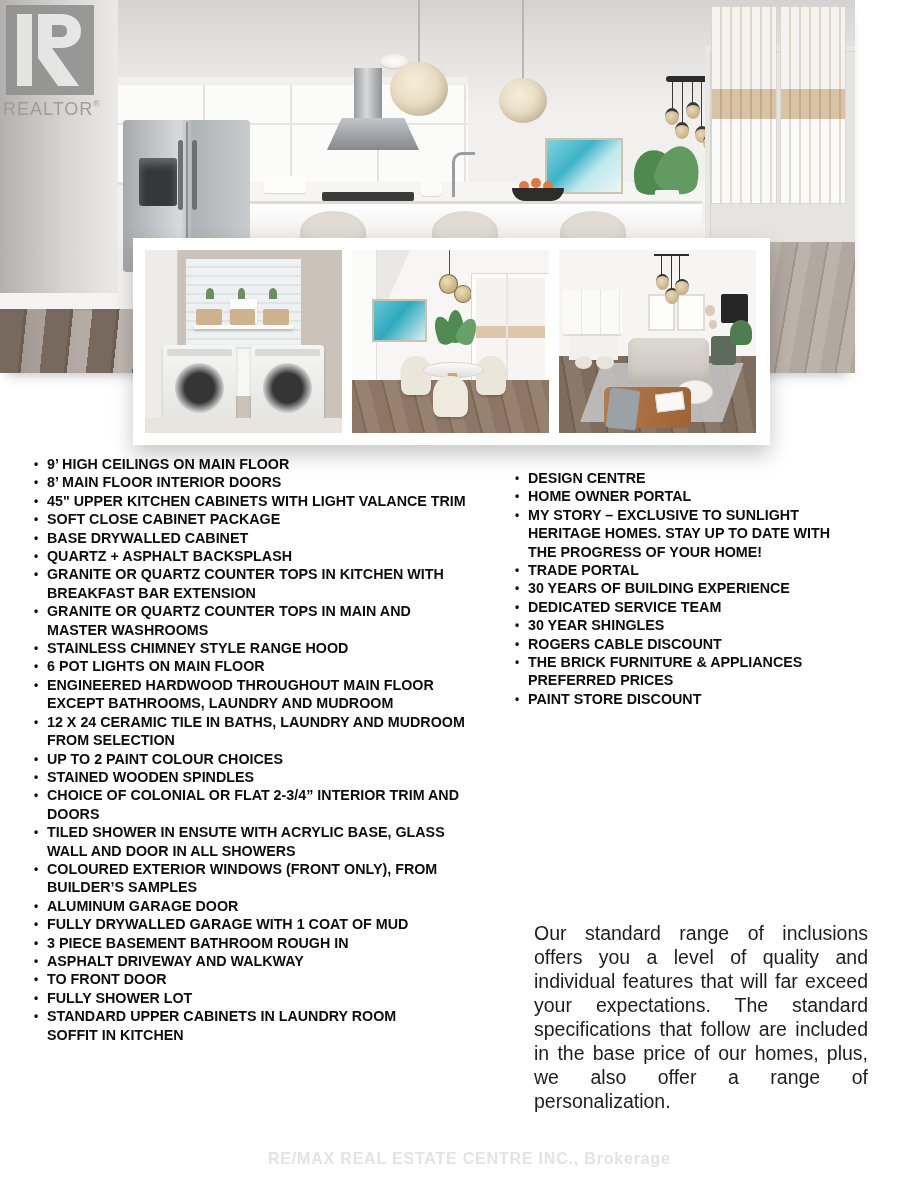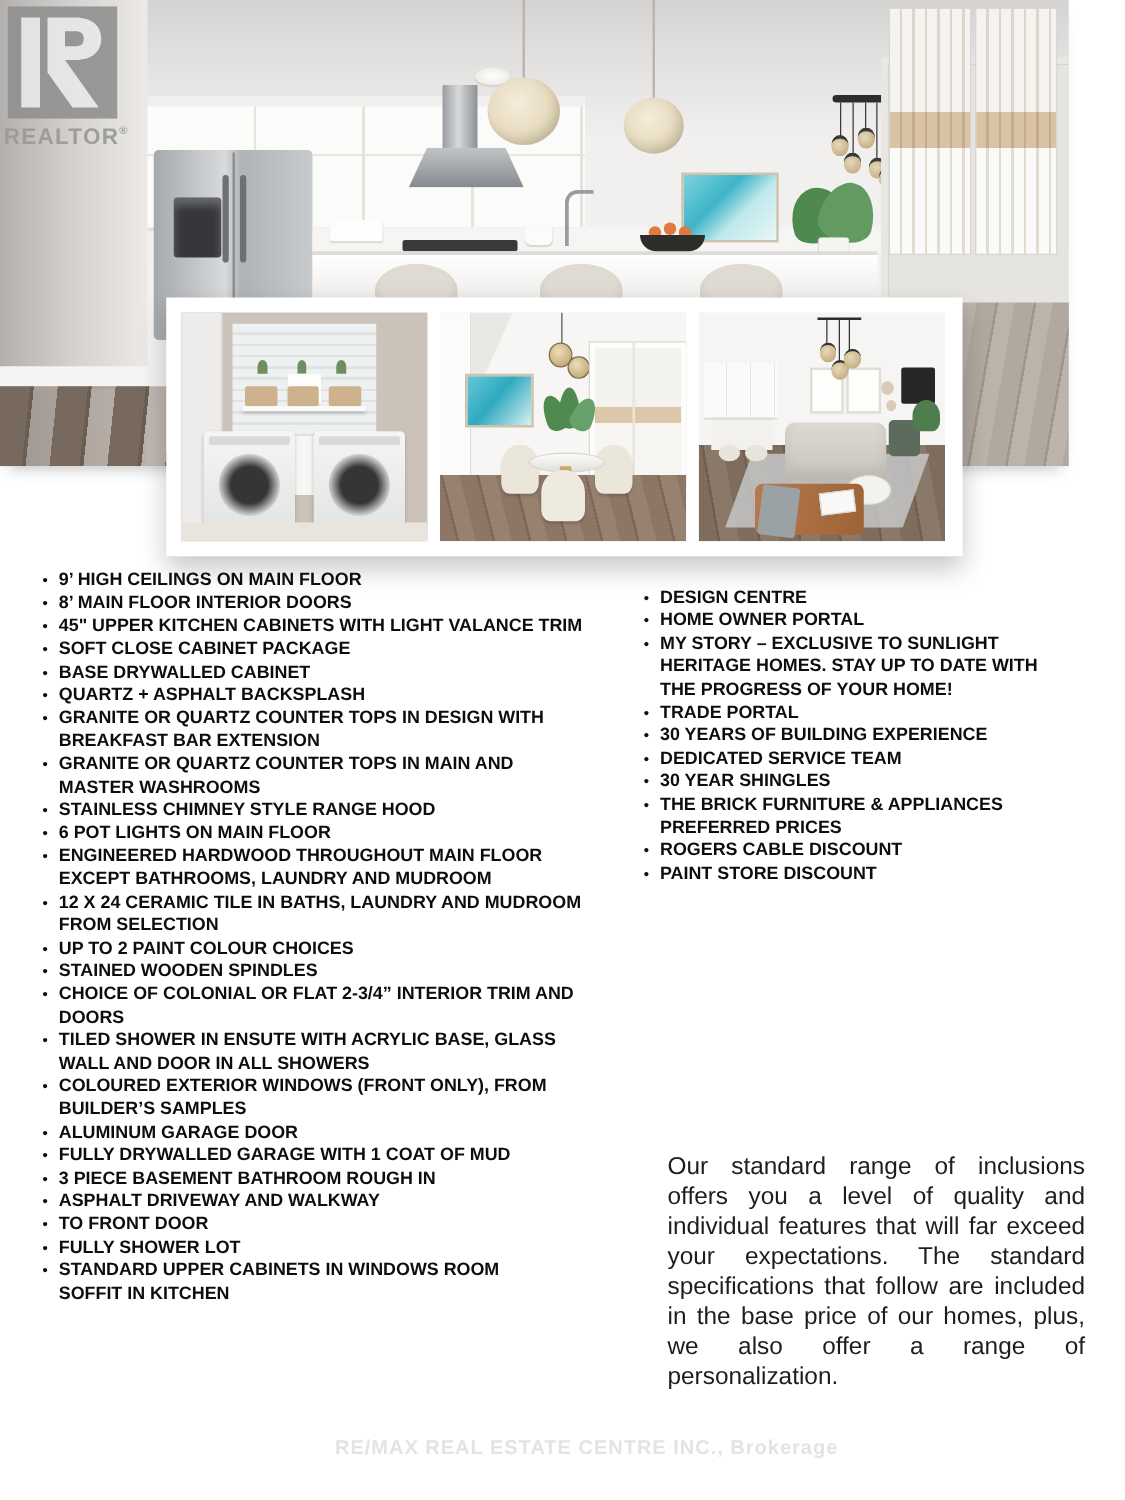--- a/index.html
+++ b/index.html
@@ -132,21 +132,21 @@
   .t3-chair{left:77%;top:47%;width:13%;height:16%;background:#5d6b5d;border-radius:4px;}
   .t3-plant{left:87%;top:38%;width:11%;height:14%;background:#4e7d4e;border-radius:50% 50% 30% 30%;}
   .t3-table{left:60%;top:71%;width:17%;height:12%;border-radius:50%;background:#f3f2ef;border:1px solid #dcdad6;}
   .t3-ottoman{left:23%;top:75%;width:44%;height:22%;border-radius:6px;
           background:linear-gradient(100deg,#b57a4d,#9e6335);}
   .t3-throw{left:25%;top:76%;width:15%;height:22%;background:#9aa2a6;border-radius:3px;transform:rotate(7deg);}
   .t3-book{left:49%;top:78%;width:13%;height:9%;background:#f8f8f6;border:1px solid #d9d9d6;transform:rotate(-7deg);}
 
   
   .realtor-logo{position:absolute;left:6px;top:5px;opacity:.88;}
-  .realtor-word{position:absolute;left:3px;top:99px;font-size:18px;font-weight:bold;color:#9b9b9b;
+  .realtor-word{position:absolute;left:3px;top:99px;font-size:18px;font-weight:normal;color:#9b9b9b;
                 letter-spacing:1px;opacity:.95;}
   .realtor-word sup{font-size:9px;vertical-align:8px;letter-spacing:0;}
 
   
   .features{position:absolute;margin:0;padding:0;list-style:none;}
   .features-left{left:33px;top:455px;width:478px;}
   .features-right{left:514px;top:469px;width:360px;}
   .feature{position:relative;padding-left:14px;font-weight:bold;font-size:14.3px;line-height:18.4px;
            color:#0d0d0d;white-space:pre-line;letter-spacing:0;}
   .feature::before{content:"•";position:absolute;left:1px;top:0;font-size:12px;}
@@ -299,21 +299,21 @@
   </div>
 
   <ul class="features features-left">
 
   <li class="feature">9’ HIGH CEILINGS ON MAIN FLOOR</li>
       <li class="feature">8’ MAIN FLOOR INTERIOR DOORS</li>
       <li class="feature">45" UPPER KITCHEN CABINETS WITH LIGHT VALANCE TRIM</li>
       <li class="feature">SOFT CLOSE CABINET PACKAGE</li>
       <li class="feature">BASE DRYWALLED CABINET</li>
       <li class="feature">QUARTZ + ASPHALT BACKSPLASH</li>
-      <li class="feature">GRANITE OR QUARTZ COUNTER TOPS IN DESIGN WITH
+      <li class="feature">GRANITE OR QUARTZ COUNTER TOPS IN KITCHEN WITH
 BREAKFAST BAR EXTENSION</li>
       <li class="feature">GRANITE OR QUARTZ COUNTER TOPS IN MAIN AND
 MASTER WASHROOMS</li>
       <li class="feature">STAINLESS CHIMNEY STYLE RANGE HOOD</li>
       <li class="feature">6 POT LIGHTS ON MAIN FLOOR</li>
       <li class="feature">ENGINEERED HARDWOOD THROUGHOUT MAIN FLOOR
 EXCEPT BATHROOMS, LAUNDRY AND MUDROOM</li>
       <li class="feature">12 X 24 CERAMIC TILE IN BATHS, LAUNDRY AND MUDROOM
 FROM SELECTION</li>
       <li class="feature">UP TO 2 PAINT COLOUR CHOICES</li>
@@ -323,38 +323,38 @@
       <li class="feature">TILED SHOWER IN ENSUTE WITH ACRYLIC BASE, GLASS
 WALL AND DOOR IN ALL SHOWERS</li>
       <li class="feature">COLOURED EXTERIOR WINDOWS (FRONT ONLY), FROM
 BUILDER’S SAMPLES</li>
       <li class="feature">ALUMINUM GARAGE DOOR</li>
       <li class="feature">FULLY DRYWALLED GARAGE WITH 1 COAT OF MUD</li>
       <li class="feature">3 PIECE BASEMENT BATHROOM ROUGH IN</li>
       <li class="feature">ASPHALT DRIVEWAY AND WALKWAY</li>
       <li class="feature">TO FRONT DOOR</li>
       <li class="feature">FULLY SHOWER LOT</li>
-      <li class="feature">STANDARD UPPER CABINETS IN WINDOWS ROOM
+      <li class="feature">STANDARD UPPER CABINETS IN LAUNDRY ROOM
 SOFFIT IN KITCHEN</li>
     </ul>
 
   <ul class="features features-right">
 
   <li class="feature">DESIGN CENTRE</li>
       <li class="feature">HOME OWNER PORTAL</li>
       <li class="feature">MY STORY – EXCLUSIVE TO SUNLIGHT
 HERITAGE HOMES. STAY UP TO DATE WITH
 THE PROGRESS OF YOUR HOME!</li>
       <li class="feature">TRADE PORTAL</li>
       <li class="feature">30 YEARS OF BUILDING EXPERIENCE</li>
       <li class="feature">DEDICATED SERVICE TEAM</li>
       <li class="feature">30 YEAR SHINGLES</li>
+      <li class="feature">ROGERS CABLE DISCOUNT</li>
       <li class="feature">THE BRICK FURNITURE &amp; APPLIANCES
 PREFERRED PRICES</li>
-      <li class="feature">ROGERS CABLE DISCOUNT</li>
       <li class="feature">PAINT STORE DISCOUNT</li>
     </ul>
 
   <p class="intro">Our standard range of inclusions offers you a level of quality and individual features that will far exceed your expectations. The standard specifications that follow are included in the base price of our homes, plus, we also offer a range of personalization.</p>
 
   <div class="brokerage">RE/MAX REAL ESTATE CENTRE INC., Brokerage</div>
 
 </div>
 
 </body></html>

